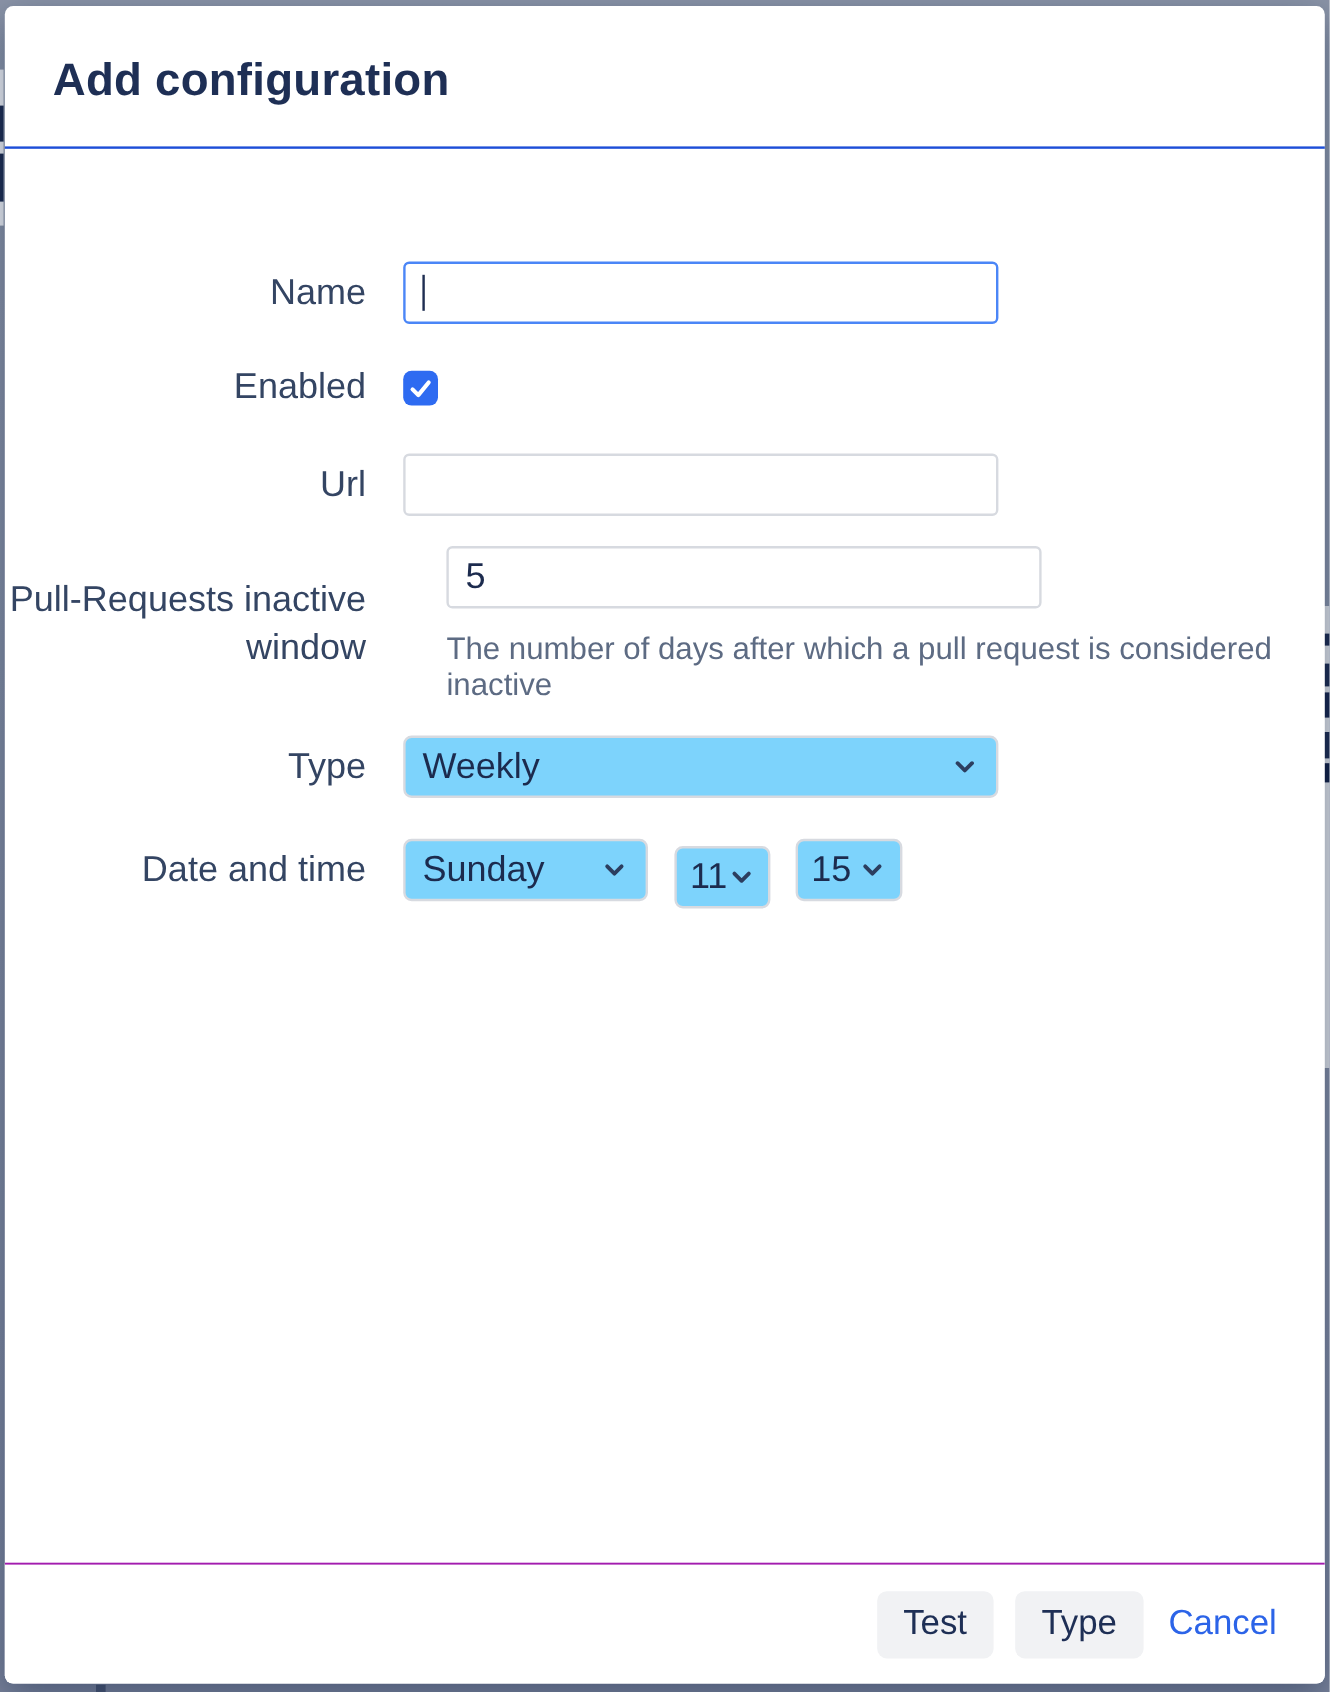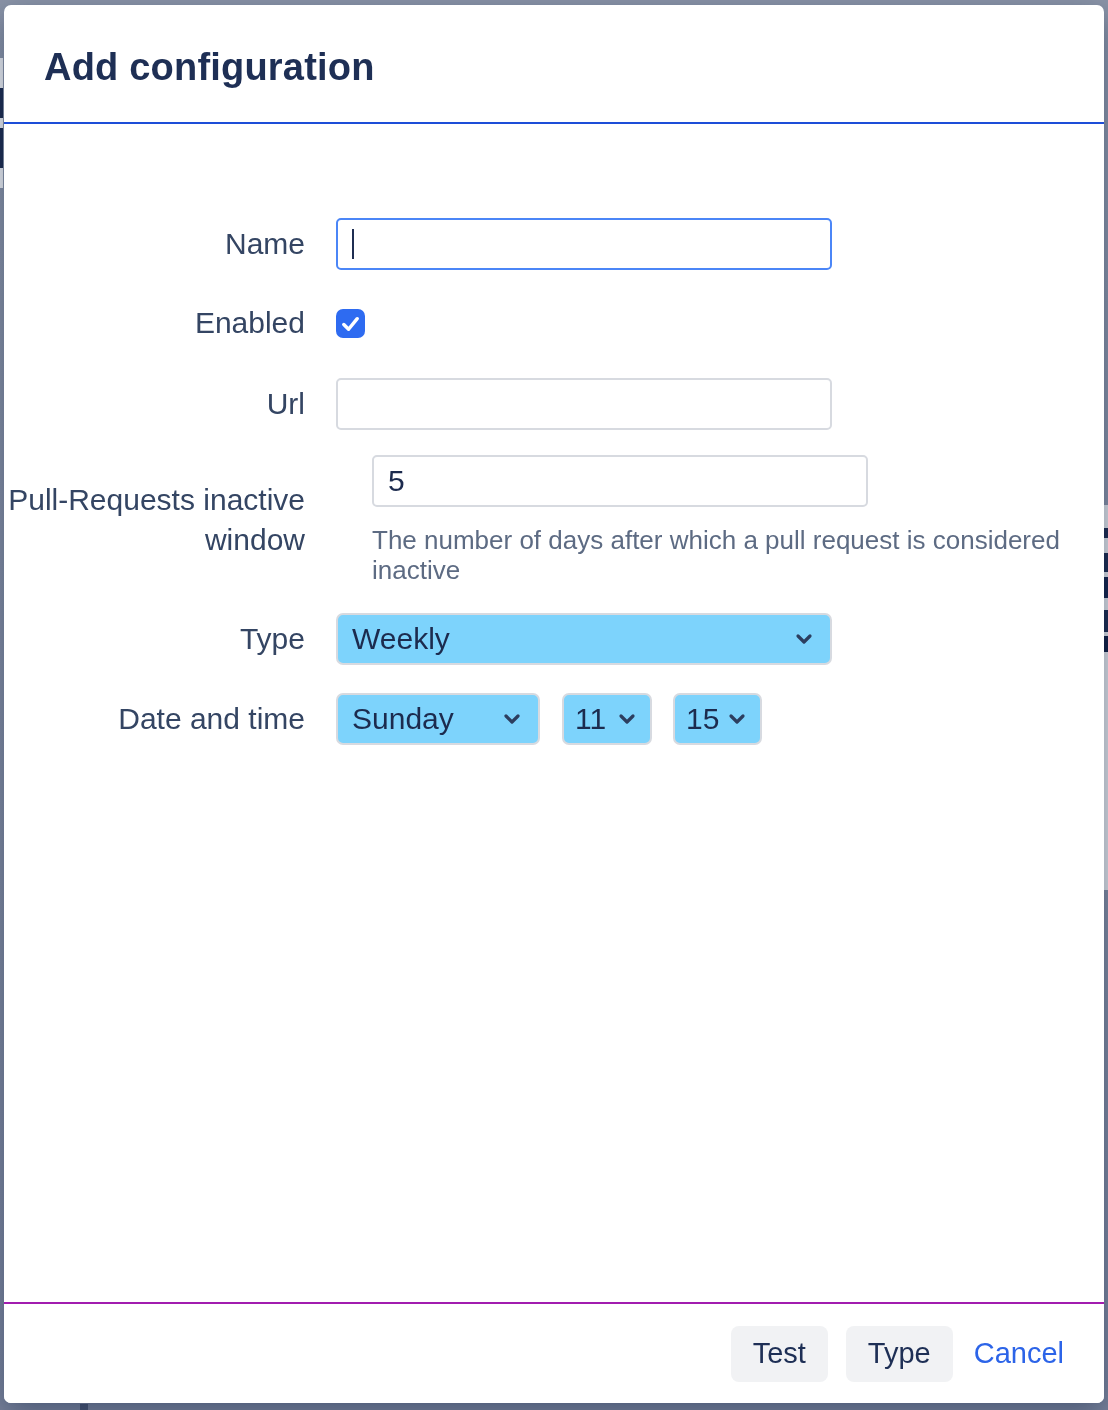--- a/index.html
+++ b/index.html
@@ -75,21 +75,21 @@
   .help-text { font-size: 26px; color: #5d6b83; margin-top: 18px; line-height: 30px; }
 
   .select {
     height: 52px; border: 2px solid #d7dae0; border-radius: 7px; background: #7dd3fc;
     display: flex; align-items: center; justify-content: space-between;
     font-size: 30px; color: #1c2b4e; padding: 0 14px; cursor: pointer;
   }
   .select svg { width: 24px; height: 24px; flex: 0 0 auto; }
   .select-wide  { width: 496px; }
   .select-day   { width: 204px; }
-  .select-hour  { width: 90px;  margin-left: 22px; padding: 0 11px;}
+  .select-hour  { width: 80px;  margin-left: 22px; padding: 0 11px; margin-top: 12px;}
   .select-min   { width: 89px;  margin-left: 21px; padding: 0 11px;}
   .datetime-group { display: flex; align-items: center; }
 
   .modal-footer {
     position: absolute; left: 0; right: 0; bottom: 0; height: 101px;
     border-top: 2px solid #a21caf;
     display: flex; align-items: center; justify-content: flex-end;
     padding-right: 40px;
     border-radius: 0 0 7px 7px; background: #fff;
   }

